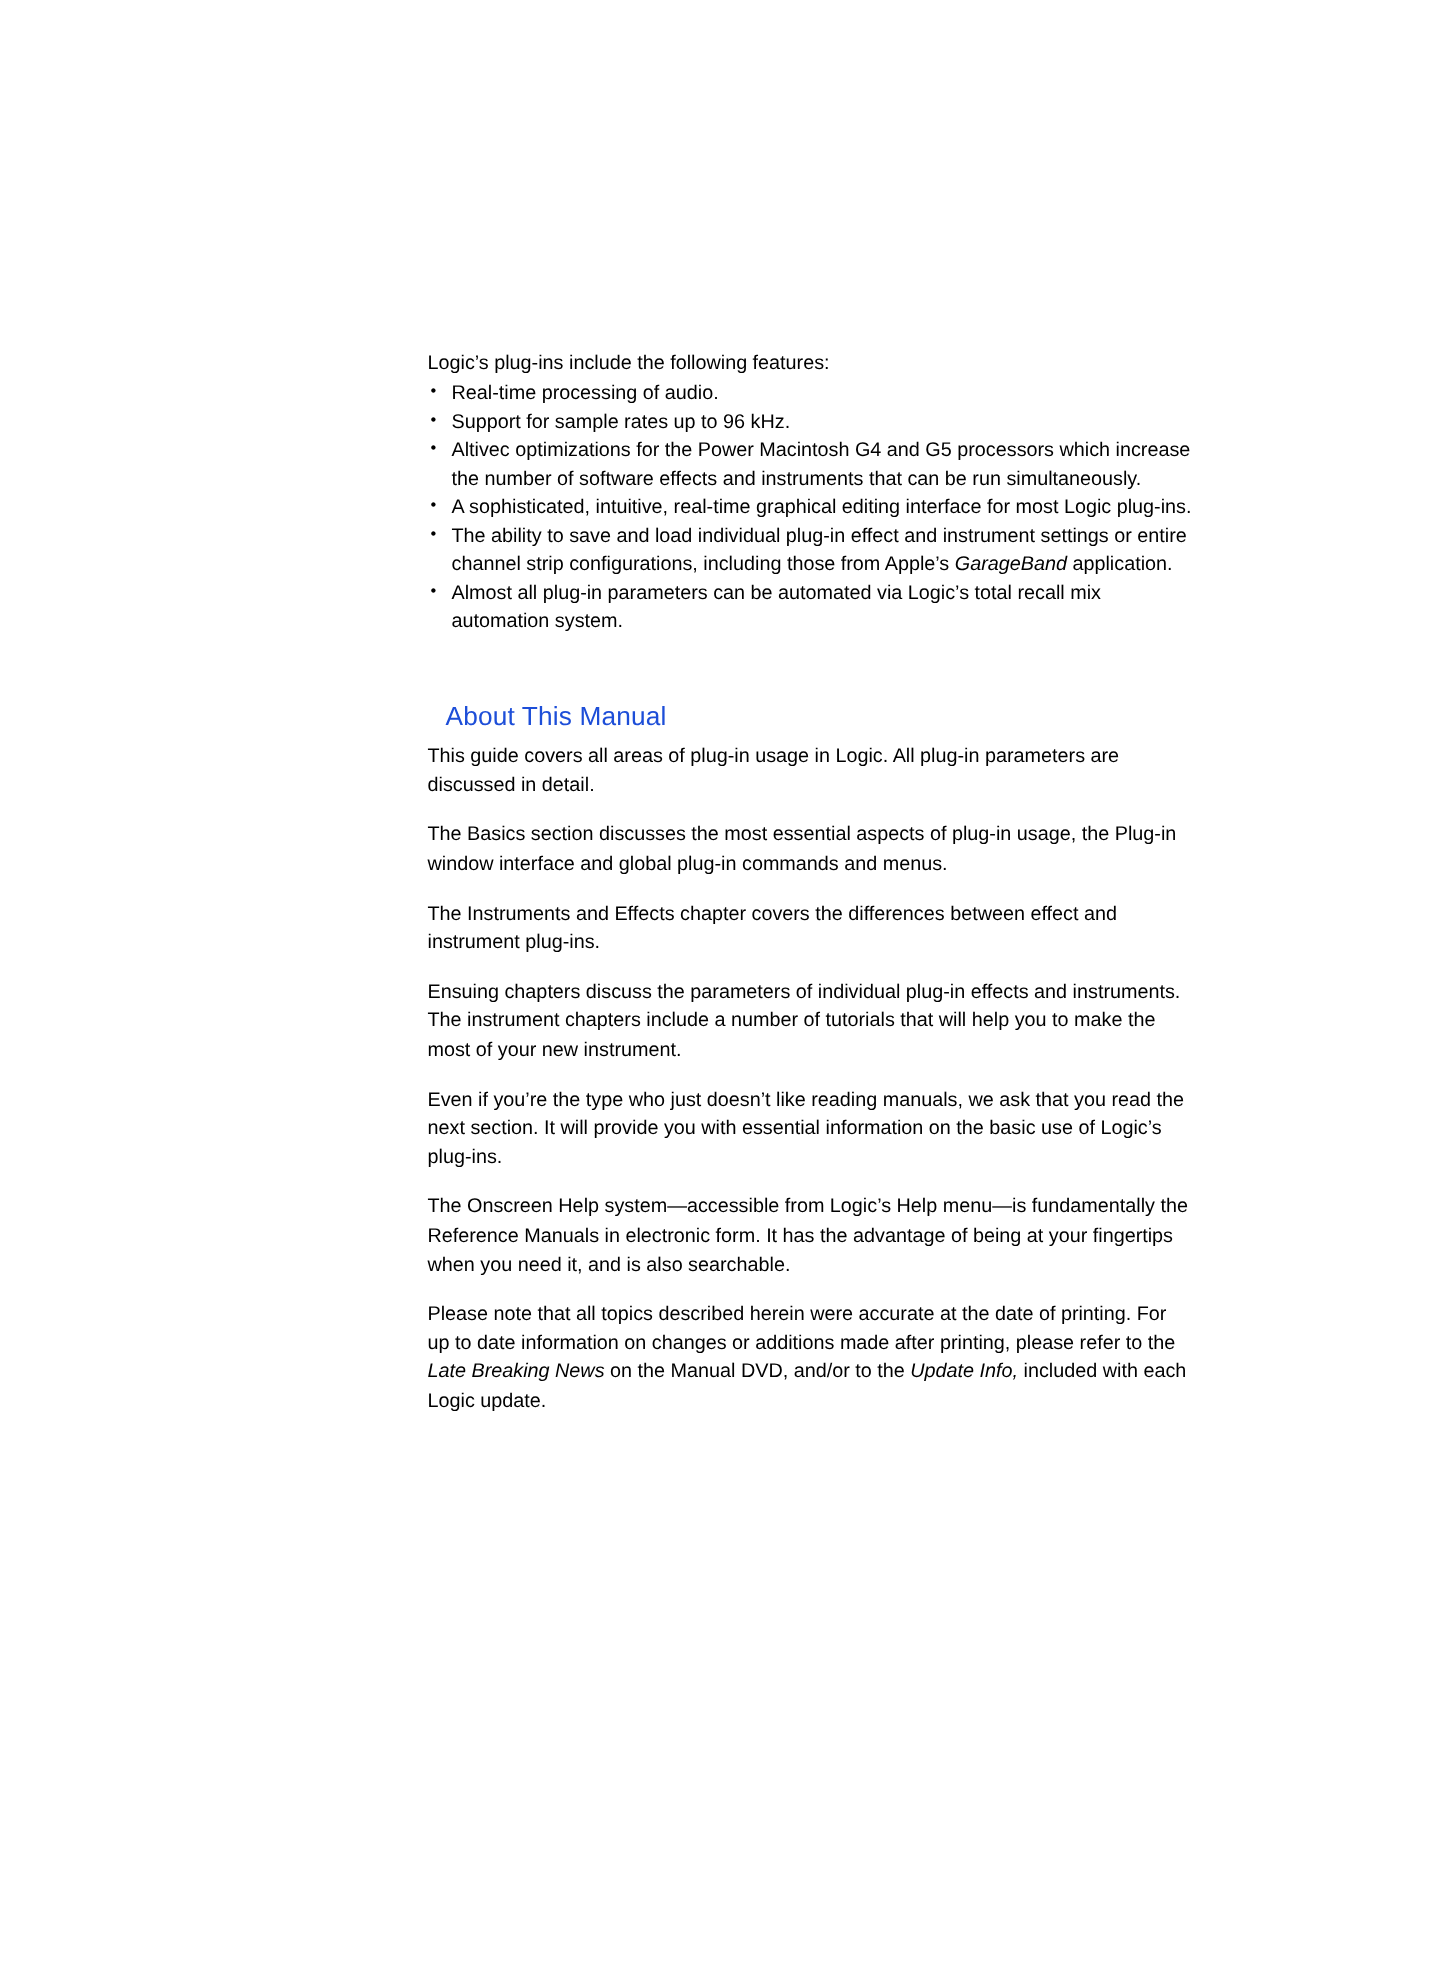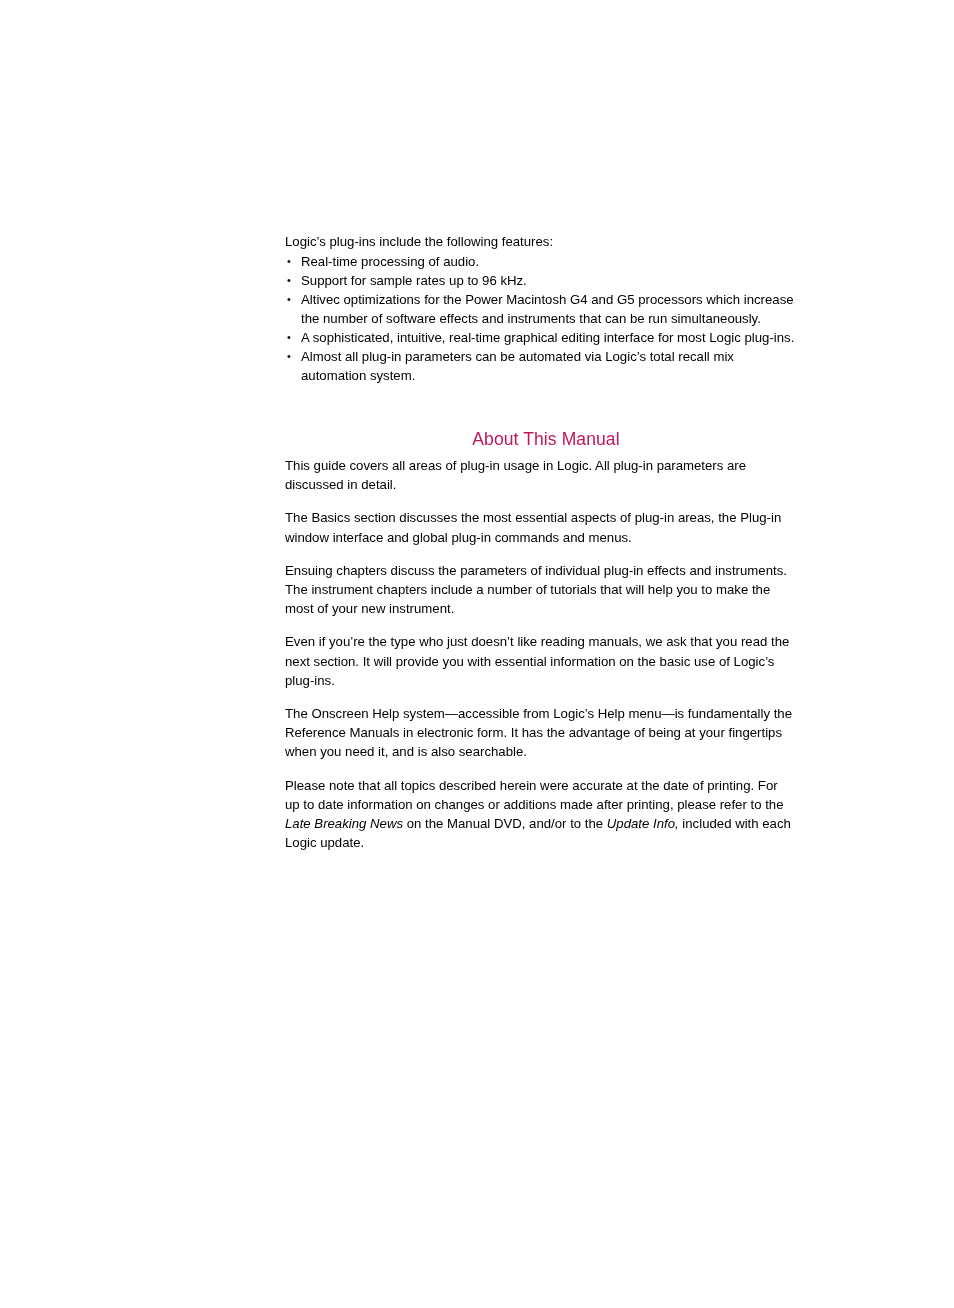--- a/index.html
+++ b/index.html
@@ -47,26 +47,25 @@
   }
   ul.features li:before {
     content: "\2022";
     position: absolute;
     left: 2px;
     top: 0;
     font-size: 11px;
     line-height: 19px;
   }
   h2.section-title {
-    color: #be185d;
+    color: #1d4ed8;
     font-size: 17.5px;
     font-weight: normal;
     margin: 44px 0 6px 12px;
     letter-spacing: 0.1px;
-    text-align: center;
   }
   p.body-par {
     font-size: 13.2px;
     line-height: 19.2px;
     margin: 0 0 14px 0;
   }
   p.body-par:last-child {
     margin-bottom: 0;
   }
   .it { font-style: italic; }
@@ -115,27 +114,29 @@
 
   <div class="content">
 
     <p class="intro-line">Logic’s plug-ins include the following features:</p>
 
     <ul class="features">
       <li>Real-time processing of audio.</li>
       <li>Support for sample rates up to 96 kHz.</li>
       <li>Altivec optimizations for the Power Macintosh G4 and G5 processors which increase the number of software effects and instruments that can be run simultaneously.</li>
       <li>A sophisticated, intuitive, real-time graphical editing interface for most Logic plug-ins.</li>
+      <li><span>The ability to save and load individual plug-in effect and instrument settings or entire channel strip configurations, including those from Apple’s </span><span class="it">GarageBand</span><span> application.</span></li>
       <li>Almost all plug-in parameters can be automated via Logic’s total recall mix automation system.</li>
     </ul>
 
     <h2 class="section-title">About This Manual</h2>
 
     <p class="body-par">This guide covers all areas of plug-in usage in Logic. All plug-in parameters are discussed in detail.</p>
-    <p class="body-par">The Basics section discusses the most essential aspects of plug-in areas, the Plug-in window interface and global plug-in commands and menus.</p>
+    <p class="body-par">The Basics section discusses the most essential aspects of plug-in usage, the Plug-in window interface and global plug-in commands and menus.</p>
+    <p class="body-par">The Instruments and Effects chapter covers the differences between effect and instrument plug-ins.</p>
     <p class="body-par">Ensuing chapters discuss the parameters of individual plug-in effects and instruments. The instrument chapters include a number of tutorials that will help you to make the most of your new instrument.</p>
     <p class="body-par">Even if you’re the type who just doesn’t like reading manuals, we ask that you read the next section. It will provide you with essential information on the basic use of Logic’s plug-ins.</p>
     <p class="body-par">The Onscreen Help system—accessible from Logic’s Help menu—is fundamentally the Reference Manuals in electronic form. It has the advantage of being at your fingertips when you need it, and is also searchable.</p>
     <p class="body-par"><span>Please note that all topics described herein were accurate at the date of printing. For up to date information on changes or additions made after printing, please refer to the </span><span class="it">Late Breaking News</span><span> on the Manual DVD, and/or to the </span><span class="it">Update Info,</span><span> included with each Logic update.</span></p>
 
   </div>
 
   <div class="footer">
     <span class="page-num">8</span>
     <span class="footer-rule"></span>

